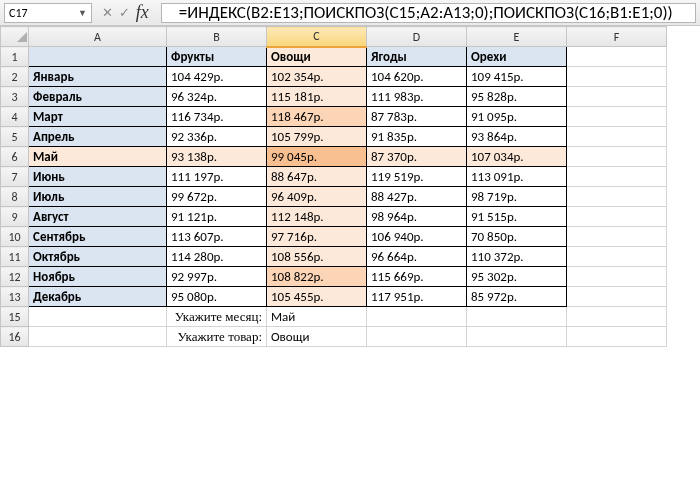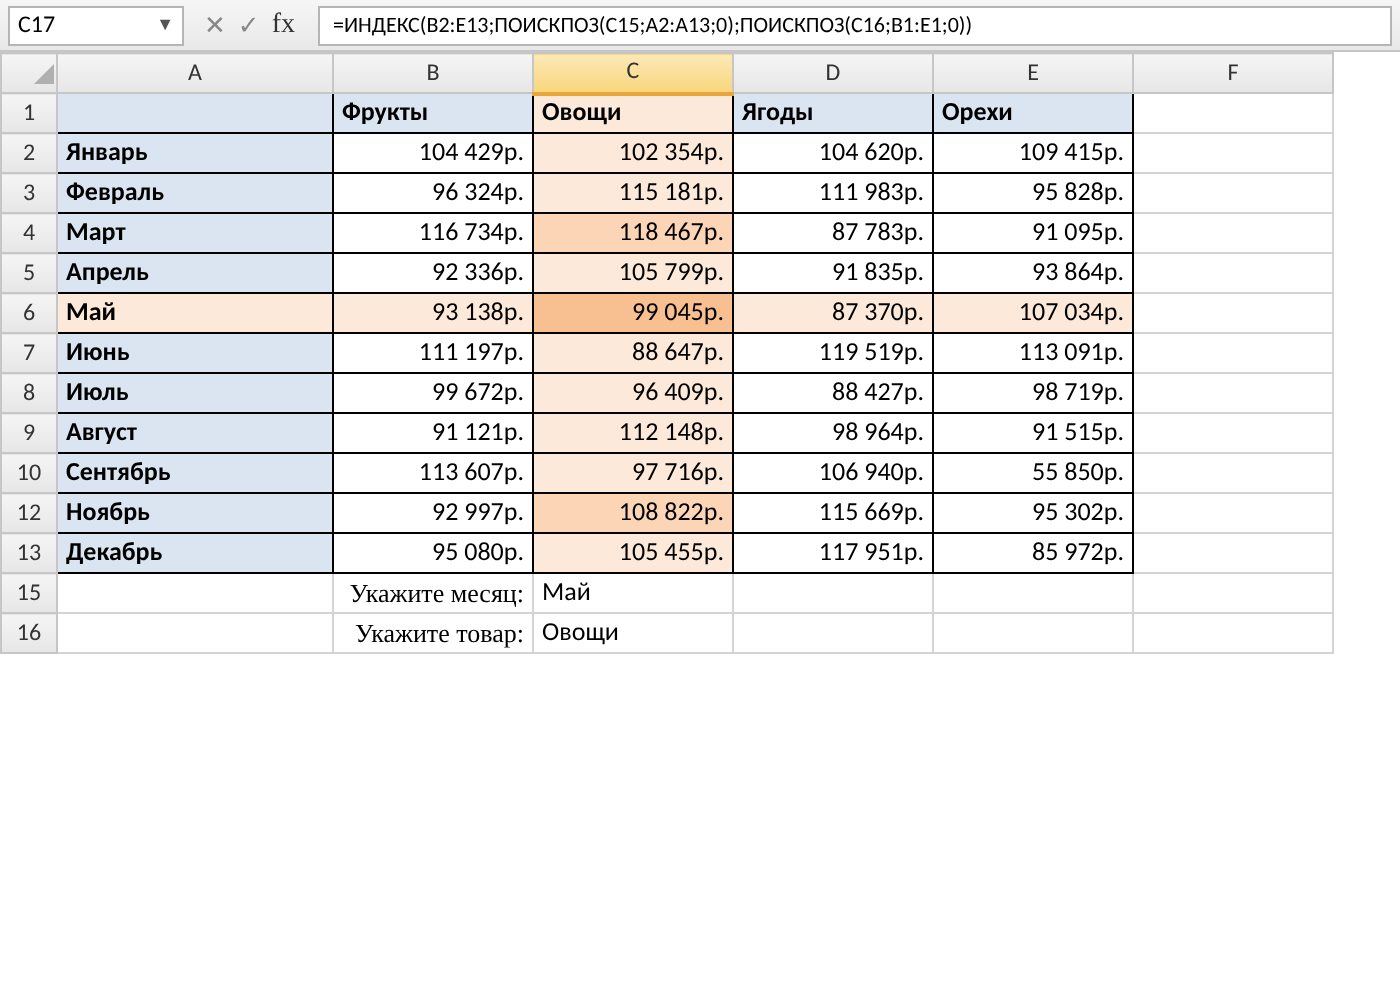--- a/index.html
+++ b/index.html
@@ -37,35 +37,36 @@
   }
   .fx-icons {
     display: flex;
     align-items: center;
     gap: 6px;
     padding: 0 6px;
     color: #888;
     font-size: 13px;
   }
   .fx-label {
+    font-style: italic;
     font-family: "Times New Roman", serif;
     color: #333;
-    font-size: 14px;
+    font-size: 18px;
     padding-right: 6px;
   }
   .formula-bar {
     flex: 1;
     height: 20px;
     background: #fff;
     border: 1px solid #b5b5b5;
     display: flex;
     align-items: center;
-    padding: 0 6px;
+    padding: 0 17px;
     margin-right: 4px;
-    font-size: 11px;
+    font-size: 17px;
     white-space: nowrap;
     overflow: hidden;
   }
   .grid {
     position: relative;
   }
   table {
     border-collapse: collapse;
     table-layout: fixed;
   }
@@ -102,21 +103,20 @@
     font-weight: bold;
     border: 1px solid #000 !important;
   }
   .month {
     background: #dbe5f1 !important;
     font-weight: bold;
     text-align: left;
     border: 1px solid #000 !important;
   }
   .num {
-    text-align: right;
     border: 1px solid #000 !important;
   }
   .veg { background: #fde9d9 !important; }
   .veg-dark { background: #fbd5b5 !important; }
   .veg-hi { background: #f8c090 !important; }
   .lbl { text-align: right; font-family: Liberation Serif, serif; }
   .plain-left { text-align: left; }
   .outcell {
     border: 2px solid #000 !important;
     text-align: right;
@@ -251,21 +251,30 @@
     <td class="num">98 964р.</td>
     <td class="num">91 515р.</td>
     <td></td>
   </tr>
   <tr>
     <th class="rowhead">10</th>
     <td class="month">Сентябрь</td>
     <td class="num">113 607р.</td>
     <td class="num veg">97 716р.</td>
     <td class="num">106 940р.</td>
-    <td class="num">55 850р.</td>
+    <td class="num">70 850р.</td>
+    <td></td>
+  </tr>
+  <tr>
+    <th class="rowhead">11</th>
+    <td class="month">Октябрь</td>
+    <td class="num">114 280р.</td>
+    <td class="num veg">108 556р.</td>
+    <td class="num">96 664р.</td>
+    <td class="num">110 372р.</td>
     <td></td>
   </tr>
   <tr>
     <th class="rowhead">12</th>
     <td class="month">Ноябрь</td>
     <td class="num">92 997р.</td>
     <td class="num veg-dark">108 822р.</td>
     <td class="num">115 669р.</td>
     <td class="num">95 302р.</td>
     <td></td>

